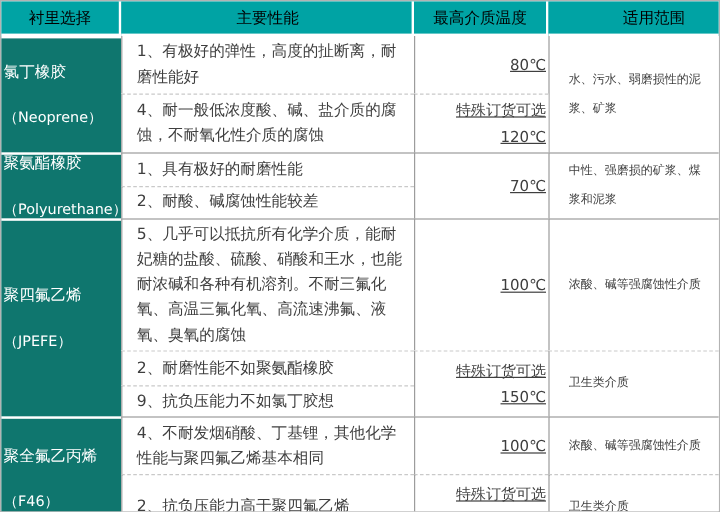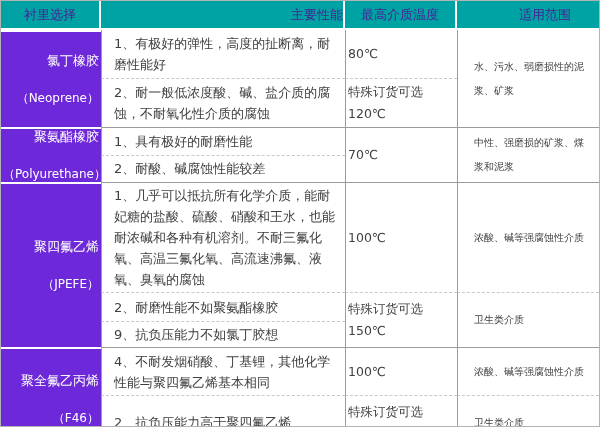--- a/index.html
+++ b/index.html
@@ -23,37 +23,37 @@
     border-spacing: 0;
   }
   col.c1 { width: 100px; }
   col.c2 { width: 244px; }
   col.c3 { width: 112px; }
   col.c4 { width: 142px; }
 
   
   th.h {
     background: #00a3a4;
-    color: #4c1d95;
+    color: #000000;
     font-size: 13px;
     font-weight: normal;
     text-align: center;
     vertical-align: middle;
     border-right: 2px solid #ffffff;
     border-bottom: 2px solid #ffffff;
     padding: 0;
   }
-  th.h-left { text-align: right; padding-left: 2px; }
+  th.h-left { text-align: center; padding-left: 2px; }
   th.h:last-child { border-right: none; padding-left: 34px; }
 
   
   td.name {
-    background: #6d28d9;
+    background: #0f766e;
     color: #ffffff;
-    text-align: right;
+    text-align: left;
     vertical-align: middle;
     border-top: 2px solid #ffffff;
     padding: 0 2px;
   }
   td.name .nm { font-size: 13px; line-height: 16px; }
   td.name .nm-en { font-size: 12px; line-height: 16px; margin-top: 21px; }
 
   
   td.perf, td.temp, td.range {
     color: #3f3f3f;
@@ -63,23 +63,24 @@
   }
   td.perf {
     font-size: 13px;
     line-height: 21px;
     text-align: left;
     padding: 2px 6px 2px 12px;
   }
   td.temp {
     font-size: 12.5px;
     line-height: 22px;
-    text-align: left;
+    text-align: right;
     white-space: pre-line;
     padding: 2px 2px;
+    text-decoration: underline;
   }
   td.range {
     font-size: 10px;
     line-height: 24px;
     text-align: left;
     padding: 2px 8px 2px 16px;
   }
 
   
   .gt { border-top: 1px solid #9c9c9c; }
@@ -119,21 +120,21 @@
       <tr class="r48">
         <td class="name" rowspan="2">
           <div class="nm">氯丁橡胶</div>
           <div class="nm-en">（Neoprene）</div>
         </td>
         <td class="perf">1、有极好的弹性，高度的扯断离，耐磨性能好</td>
         <td class="temp">80℃</td>
         <td class="range" rowspan="2">水、污水、弱磨损性的泥浆、矿浆</td>
       </tr>
       <tr class="r48">
-        <td class="perf dash">2、耐一般低浓度酸、碱、盐介质的腐蚀，不耐氧化性介质的腐蚀</td>
+        <td class="perf dash">4、耐一般低浓度酸、碱、盐介质的腐蚀，不耐氧化性介质的腐蚀</td>
         <td class="temp dash">特殊订货可选
 120℃</td>
       </tr>
 
       <tr class="r25">
         <td class="name" rowspan="2">
           <div class="nm">聚氨酯橡胶</div>
           <div class="nm-en">（Polyurethane）</div>
         </td>
         <td class="perf gt">1、具有极好的耐磨性能</td>
@@ -142,21 +143,21 @@
       </tr>
       <tr class="r25">
         <td class="perf dash">2、耐酸、碱腐蚀性能较差</td>
       </tr>
 
       <tr class="r95">
         <td class="name" rowspan="3">
           <div class="nm">聚四氟乙烯</div>
           <div class="nm-en">（JPEFE）</div>
         </td>
-        <td class="perf gt">1、几乎可以抵抗所有化学介质，能耐妃糖的盐酸、硫酸、硝酸和王水，也能耐浓碱和各种有机溶剂。不耐三氟化氧、高温三氟化氧、高流速沸氟、液氧、臭氧的腐蚀</td>
+        <td class="perf gt">5、几乎可以抵抗所有化学介质，能耐妃糖的盐酸、硫酸、硝酸和王水，也能耐浓碱和各种有机溶剂。不耐三氟化氧、高温三氟化氧、高流速沸氟、液氧、臭氧的腐蚀</td>
         <td class="temp gt">100℃</td>
         <td class="range gt">浓酸、碱等强腐蚀性介质</td>
       </tr>
       <tr class="r29">
         <td class="perf dash">2、耐磨性能不如聚氨酯橡胶</td>
         <td class="temp dash" rowspan="2">特殊订货可选
 150℃</td>
         <td class="range dash" rowspan="2">卫生类介质</td>
       </tr>
       <tr class="r24">

